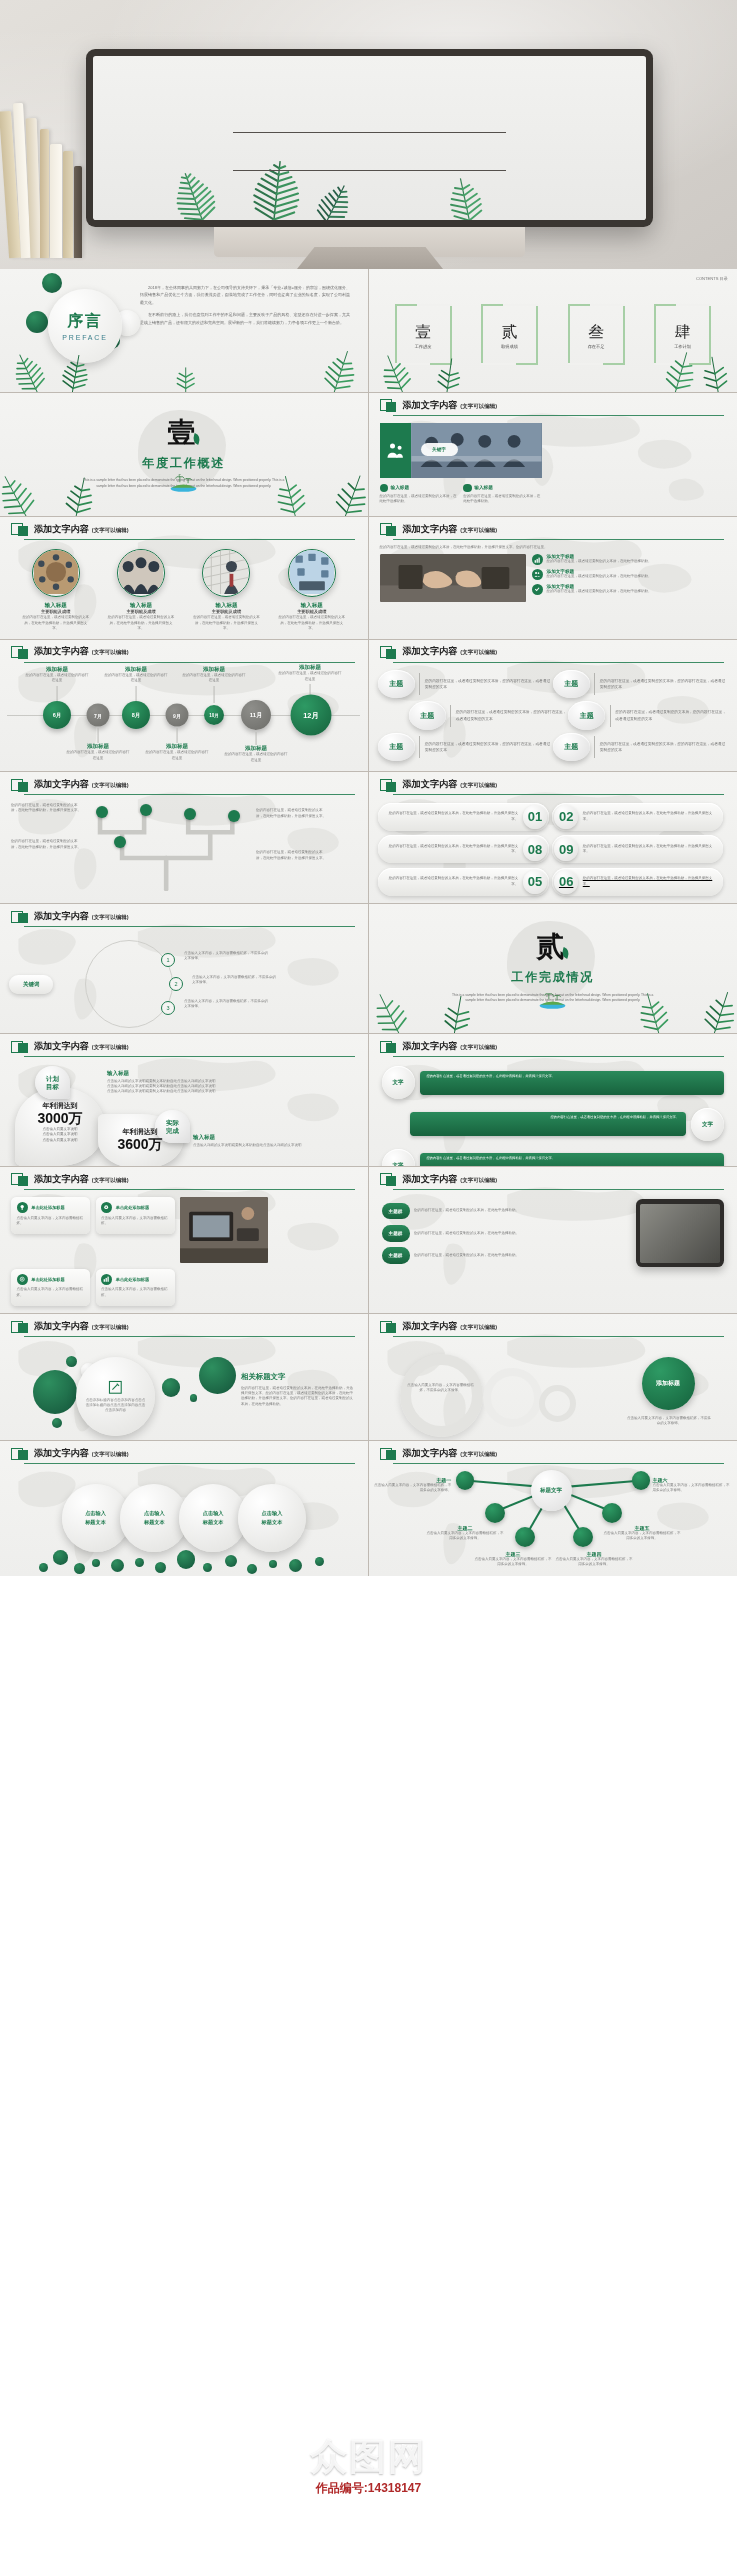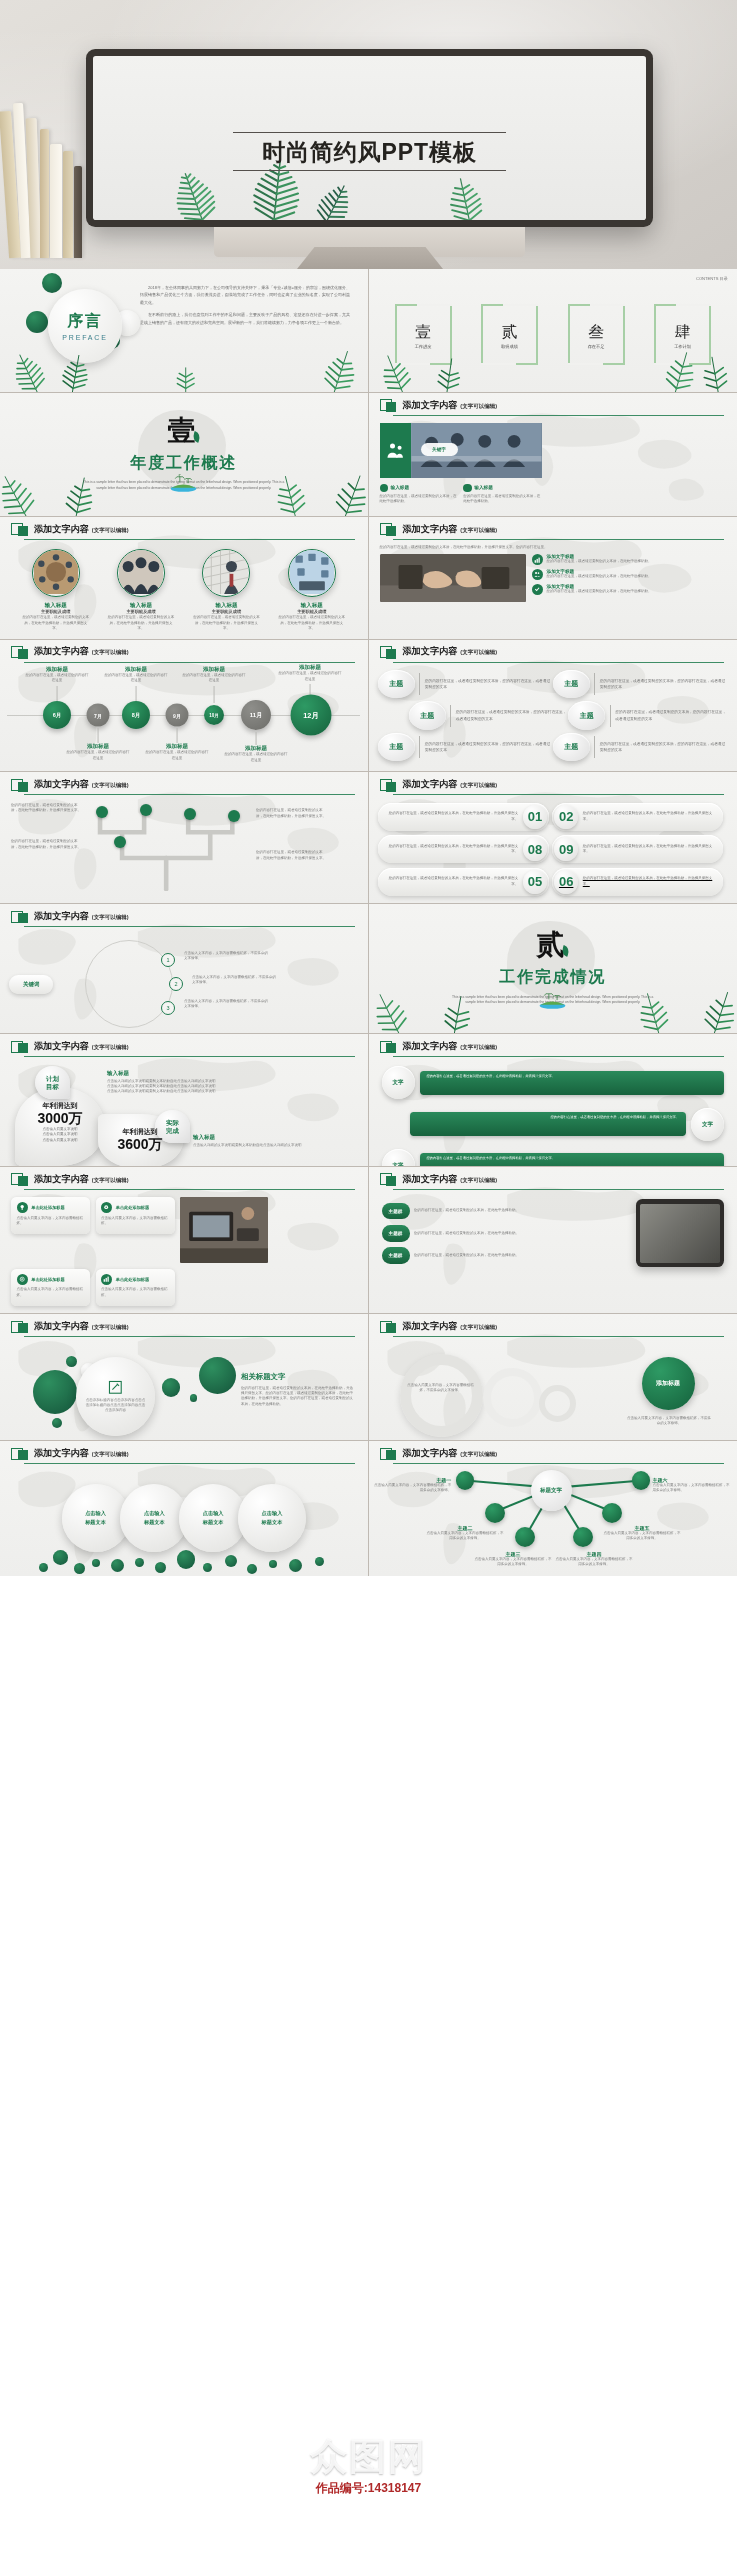--- a/index.html
+++ b/index.html
@@ -90,21 +90,21 @@
   .toc-cap{position:absolute;left:0;right:0;top:40px;text-align:center;font-size:4.2px;color:#444;
     font-family:"Liberation Serif",serif;}
   
   .sec{position:relative;height:123px;display:flex;flex-direction:column;align-items:center;
     justify-content:center;}
   .sec-blob{position:absolute;left:50%;top:16.6px;width:88px;height:79px;margin-left:-46px;
     background:#e3e3e0;border-radius:48% 52% 44% 56%/54% 46% 58% 42%;}
   .sec-num{position:relative;font-size:28px;font-weight:bold;color:#111;z-index:2;line-height:1;}
   .sec-leaf{display:inline-block;width:7.4px;height:10px;background:#1d7a4e;
     border-radius:0 80% 0 80%;transform:rotate(18deg);margin-left:-2.8px;vertical-align:-1.8px;}
-  .sec-title{position:relative;z-index:2;font-size:16px;font-weight:bold;color:#1d7a4e;
+  .sec-title{position:relative;z-index:2;font-size:12px;font-weight:bold;color:#1d7a4e;
     letter-spacing:1.8px;margin-top:8px;}
   .sec-desc{position:relative;z-index:2;width:212px;text-align:center;font-size:3.3px;
     line-height:1.8;color:#6d6d6d;margin-top:6.4px;}
   .island{position:absolute;left:50%;margin-left:-16.6px;bottom:24px;width:33px;height:18.4px;z-index:2;}
   
   .leafband{position:absolute;left:0;right:0;bottom:0;height:52px;overflow:hidden;z-index:1;}
   
   .circrow{display:flex;justify-content:space-around;padding:9.2px 13px 0;}
   .circitem{width:68px;text-align:center;}
   .circimg{width:48px;height:48px;border-radius:50%;margin:0 auto;border:1.8px solid #1d7a4e;
@@ -221,21 +221,20 @@
             <path d="M0,-4 L14,-11 M0,-10 L15,-17 M0,-16 L15,-23 M0,-22 L13,-28 M0,-28 L11,-33 M0,-34 L8,-38 M0,-40 L5,-43" stroke="#24714a" stroke-width="2" stroke-linecap="round"></path>
           </g>
           <g transform="translate(410,72) rotate(-12)">
             <path d="M0,0 L0,-52" stroke="#2a7a4a" stroke-width="1.3"></path>
             <path d="M0,-5 L-15,-13 M0,-12 L-16,-20 M0,-19 L-16,-26 M0,-26 L-14,-32 M0,-33 L-11,-38 M0,-40 L-8,-43" stroke="#2f8a52" stroke-width="2" stroke-linecap="round"></path>
             <path d="M0,-5 L15,-13 M0,-12 L16,-20 M0,-19 L16,-26 M0,-26 L14,-32 M0,-33 L11,-38 M0,-40 L8,-43" stroke="#3a9c5f" stroke-width="2" stroke-linecap="round"></path>
           </g>
         </g>
       </svg>
       <div class="rule r1"></div>
-      <div class="maintitle">时尚简约风PPT模板</div>
       <div class="rule r2"></div>
     </div>
   </div>
   <div class="stand"></div>
   <div class="neck"></div>
 </div>
 
 <div class="grid">
 
   <div class="row">

